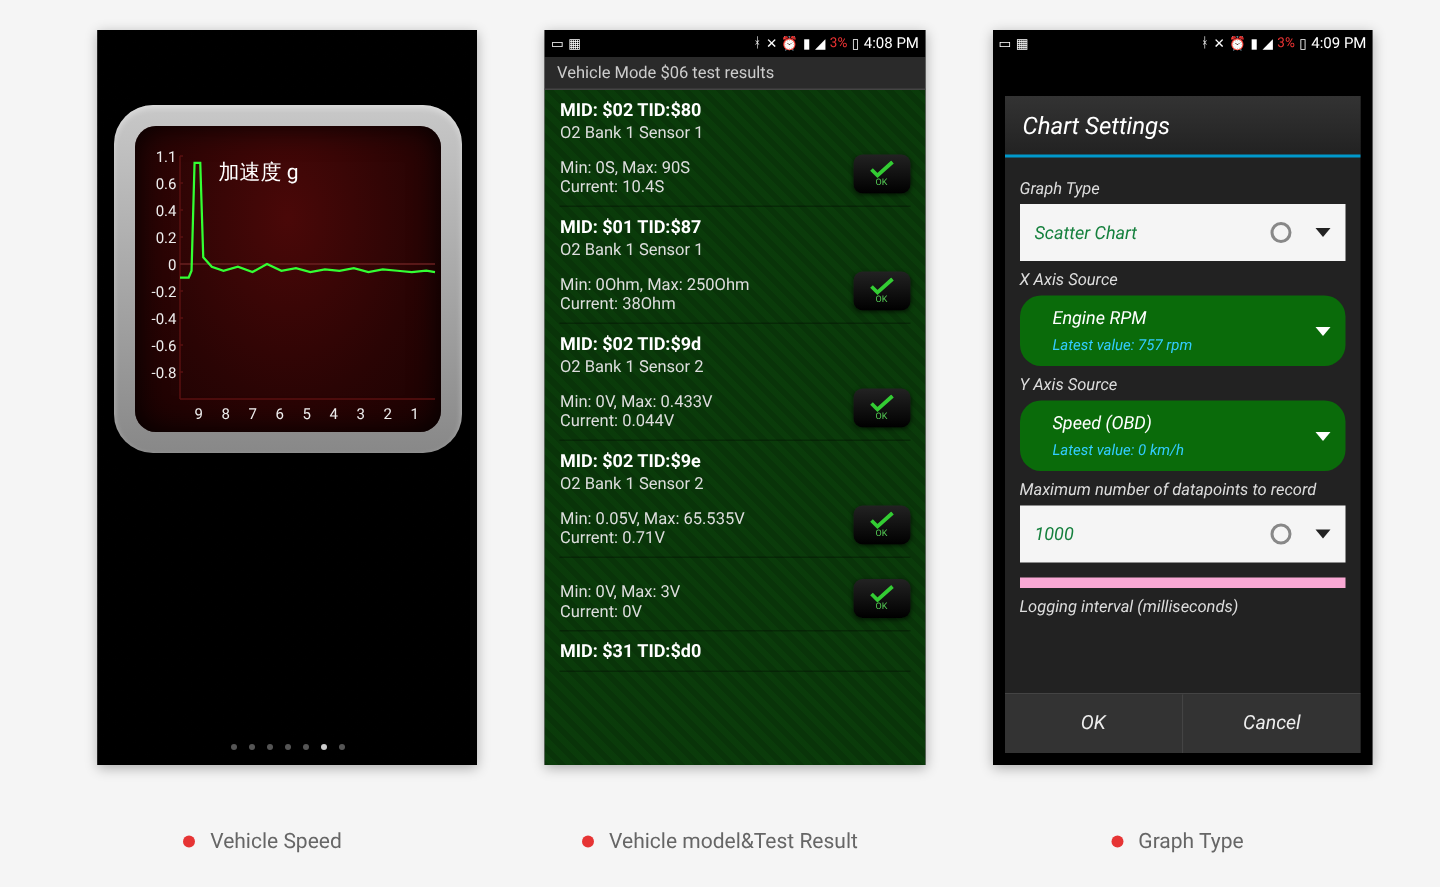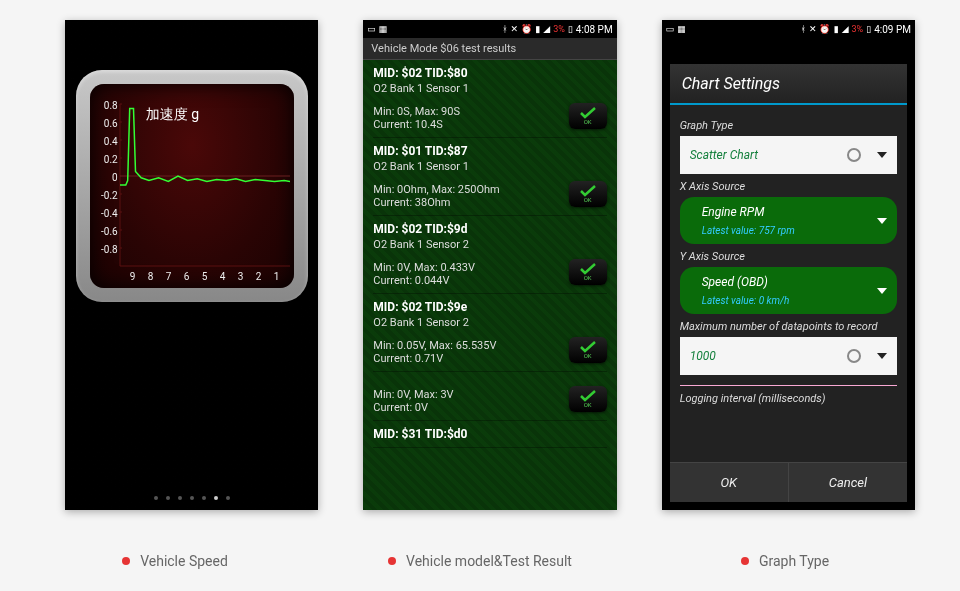--- a/index.html
+++ b/index.html
@@ -286,21 +286,21 @@
               <line x1="30" y1="92" x2="200" y2="92" stroke="#6a2020"></line>
               <line x1="30" y1="110" x2="32" y2="110"></line>
               <line x1="30" y1="128" x2="32" y2="128"></line>
               <line x1="30" y1="146" x2="32" y2="146"></line>
               <line x1="30" y1="164" x2="32" y2="164"></line>
             </g>
             <polyline id="chart-line" fill="none" stroke="#3f3" stroke-width="1.5" points="30.0,101.0 33.9,101.0 35.8,101.0 37.7,96.5 39.7,24.5 41.6,24.5 42.6,24.5 43.5,24.5 45.5,87.5 51.2,93.8 59.0,96.5 68.6,93.8 78.3,97.4 88.0,92.0 97.6,96.5 107.3,94.7 116.9,97.4 126.6,95.6 136.3,96.5 145.9,94.7 155.6,97.4 165.2,95.6 174.9,96.5 184.5,97.4 194.2,96.5 200.0,97.4"></polyline>
           </svg>
           
           <div id="ylab">
-              <div class="gauge-y-label" style="top: 16px;">0.8</div>
+              <div class="gauge-y-label" style="top: 16px;">1.1</div>
               <div class="gauge-y-label" style="top: 34px;">0.6</div>
               <div class="gauge-y-label" style="top: 52px;">0.4</div>
               <div class="gauge-y-label" style="top: 70px;">0.2</div>
               <div class="gauge-y-label" style="top: 88px;">0</div>
               <div class="gauge-y-label" style="top: 106px;">-0.2</div>
               <div class="gauge-y-label" style="top: 124px;">-0.4</div>
               <div class="gauge-y-label" style="top: 142px;">-0.6</div>
               <div class="gauge-y-label" style="top: 160px;">-0.8</div>
             </div>
           <div id="xlab">
@@ -448,21 +448,21 @@
             <span class="tri"></span>
           </div>
 
           <div class="field-label">Maximum number of datapoints to record</div>
           <div class="spinner">
             <span>1000</span>
             <span class="radio"></span>
             <span class="tri"></span>
           </div>
 
-          <div class="field-label" style="margin-top:10px;border-top:1px solid #f9a8d4;padding-top:6px">Logging interval (milliseconds)</div>
+          <div class="field-label" style="margin-top:10px;border-top:7px solid #f9a8d4;padding-top:6px">Logging interval (milliseconds)</div>
         </div>
         <div class="button-row">
           <div class="sheet-btn">OK</div>
           <div class="sheet-btn">Cancel</div>
         </div>
       </div>
     </div>
   </div>
 
 </div>

